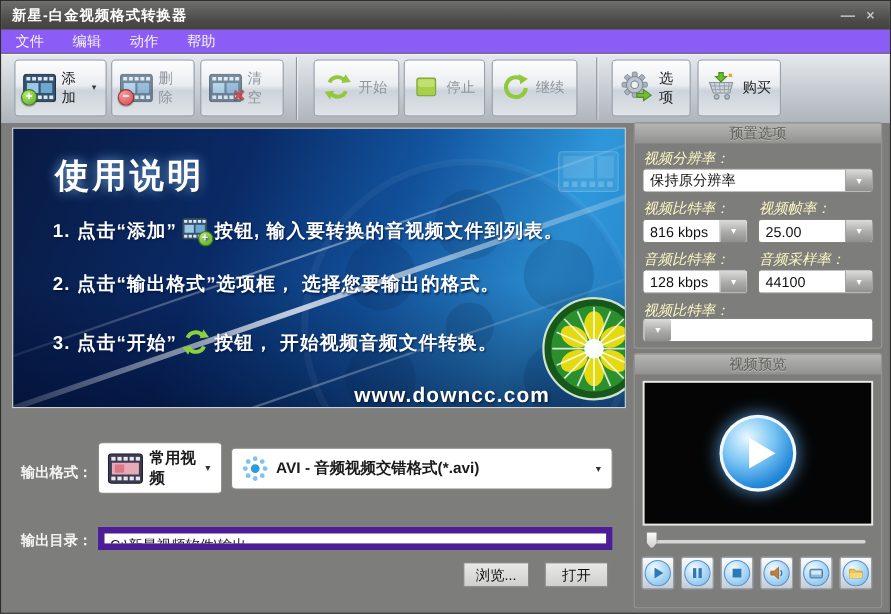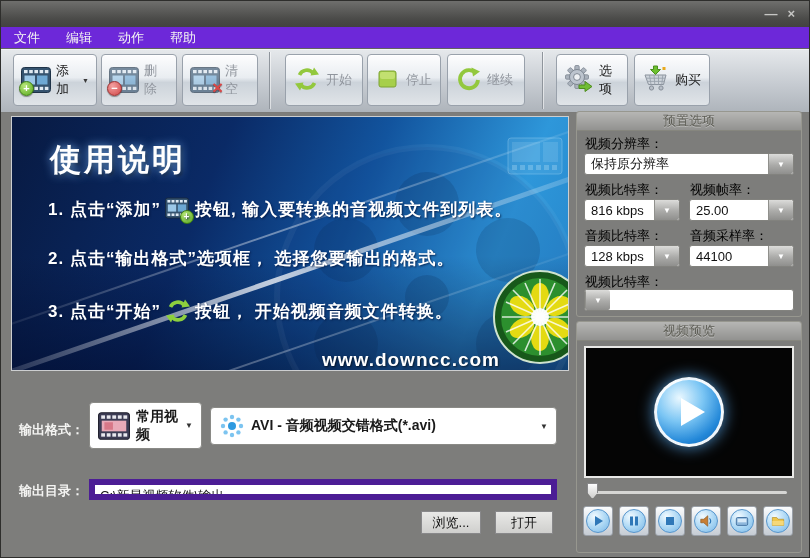--- a/index.html
+++ b/index.html
@@ -5,21 +5,21 @@
   html,body{margin:0;padding:0;background:#555;font-family:"Liberation Sans","DejaVu Sans",sans-serif;}
   .win{position:relative;width:810px;height:558px;background:#7d7d7b;overflow:hidden;
        border:1px solid #2e2e2c;box-sizing:border-box;}
   
   .titlebar{position:absolute;left:0;top:0;width:100%;height:26px;
     background:linear-gradient(#6f6f6d,#4a4a48 70%,#424240);display:flex;align-items:center;}
   .title{color:#fff;font-size:13px;font-weight:bold;padding-left:10px;letter-spacing:1px;}
   .winbtns{margin-left:auto;display:flex;gap:10px;padding-right:14px;}
   .winbtn{color:#c6c6c4;font-size:13px;font-weight:bold;line-height:14px;cursor:default;}
   
-  .menubar{position:absolute;left:0;top:26px;width:100%;height:21px;background:#6d28d9;
+  .menubar{position:absolute;left:0;top:26px;width:100%;height:21px;background:#8b5cf6;
     display:flex;align-items:center;border-bottom:1px solid #636361;}
   .menuitem{color:#f4f4f2;font-size:13px;padding:0 13px;}
   
   .toolbar{position:absolute;left:0;top:48px;width:100%;height:62px;
     background:linear-gradient(#e5e8eb,#c6cbd1 55%,#aeb4bb);
     border-top:1px solid #f2f4f6;border-bottom:1px solid #7b7b79;}
   .tbtn{position:absolute;top:4px;height:52px;box-sizing:border-box;
     border:1px solid #99a1ab;border-radius:4px;
     background:linear-gradient(#fdfdfe,#e9edf1 45%,#ccd3da 55%,#e0e4e8);
     box-shadow:inset 0 1px 0 rgba(255,255,255,.8);
@@ -46,21 +46,21 @@
     text-shadow:0 0 10px rgba(130,190,255,.9),2px 2px 3px rgba(0,0,0,.55);}
   .iline{position:absolute;color:#fff;font-size:17px;font-weight:bold;letter-spacing:1px;
     display:flex;align-items:center;gap:4px;text-shadow:1px 1px 2px rgba(0,20,60,.8);white-space:nowrap;}
   .watermark{position:absolute;left:310px;top:232px;color:#fff;font-size:19px;font-weight:bold;
     text-shadow:1px 1px 2px rgba(0,0,0,.6);letter-spacing:1px;}
   
   .groupbox{position:absolute;left:575px;width:226px;border:1px solid #97978f;border-radius:3px;box-sizing:border-box;}
   .gb-head{height:18px;background:linear-gradient(#b6b6b4,#929290);border-bottom:1px solid #86867e;
     border-radius:2px 2px 0 0;color:#5e5e56;font-size:13px;text-align:center;line-height:18px;
     text-shadow:0 1px 0 rgba(255,255,255,.35);}
-  .slabel{position:absolute;color:#000000;font-size:13px;white-space:nowrap;}
+  .slabel{position:absolute;color:#fef9c3;font-size:13px;white-space:nowrap;font-style:italic;}
   .dd{position:absolute;height:22px;background:#fff;border:1px solid #82827e;border-radius:3px;
     box-sizing:border-box;display:flex;align-items:center;font-size:13px;color:#111;overflow:hidden;}
   .dd-text{flex:1;padding:0 6px;white-space:nowrap;overflow:hidden;}
   .dd-btn{width:24px;align-self:stretch;border-left:1px solid #90908c;
     background:linear-gradient(#dcdcda,#ababa9 55%,#8f8f8d);
     color:#fff;font-size:8px;display:flex;align-items:center;justify-content:center;border-radius:0 2px 2px 0;}
   
   .videobox{position:absolute;left:7px;top:24px;width:210px;height:132px;background:#050505;
     border:2px solid #e9e9e7;box-sizing:border-box;}
   .bigplay{position:absolute;left:68px;top:29px;width:70px;height:70px;border-radius:50%;
@@ -90,20 +90,21 @@
     padding:2px 5px 0 5px;white-space:nowrap;overflow:hidden;}
   .fbtn{position:absolute;top:510px;height:23px;box-sizing:border-box;background:linear-gradient(#e9e9e7,#cfcfcd);
     border:1px solid #88888a;color:#111;font-size:13px;display:flex;align-items:center;justify-content:center;}
 </style>
 </head>
 <body>
 
 <div class="win">
 
   <div class="titlebar">
+    <span class="title">新星-白金视频格式转换器</span>
     <div class="winbtns">
       <span class="winbtn">—</span>
       <span class="winbtn">×</span>
     </div>
   </div>
 
   <div class="menubar">
     <span class="menuitem">文件</span>
     <span class="menuitem">编辑</span>
     <span class="menuitem">动作</span>

